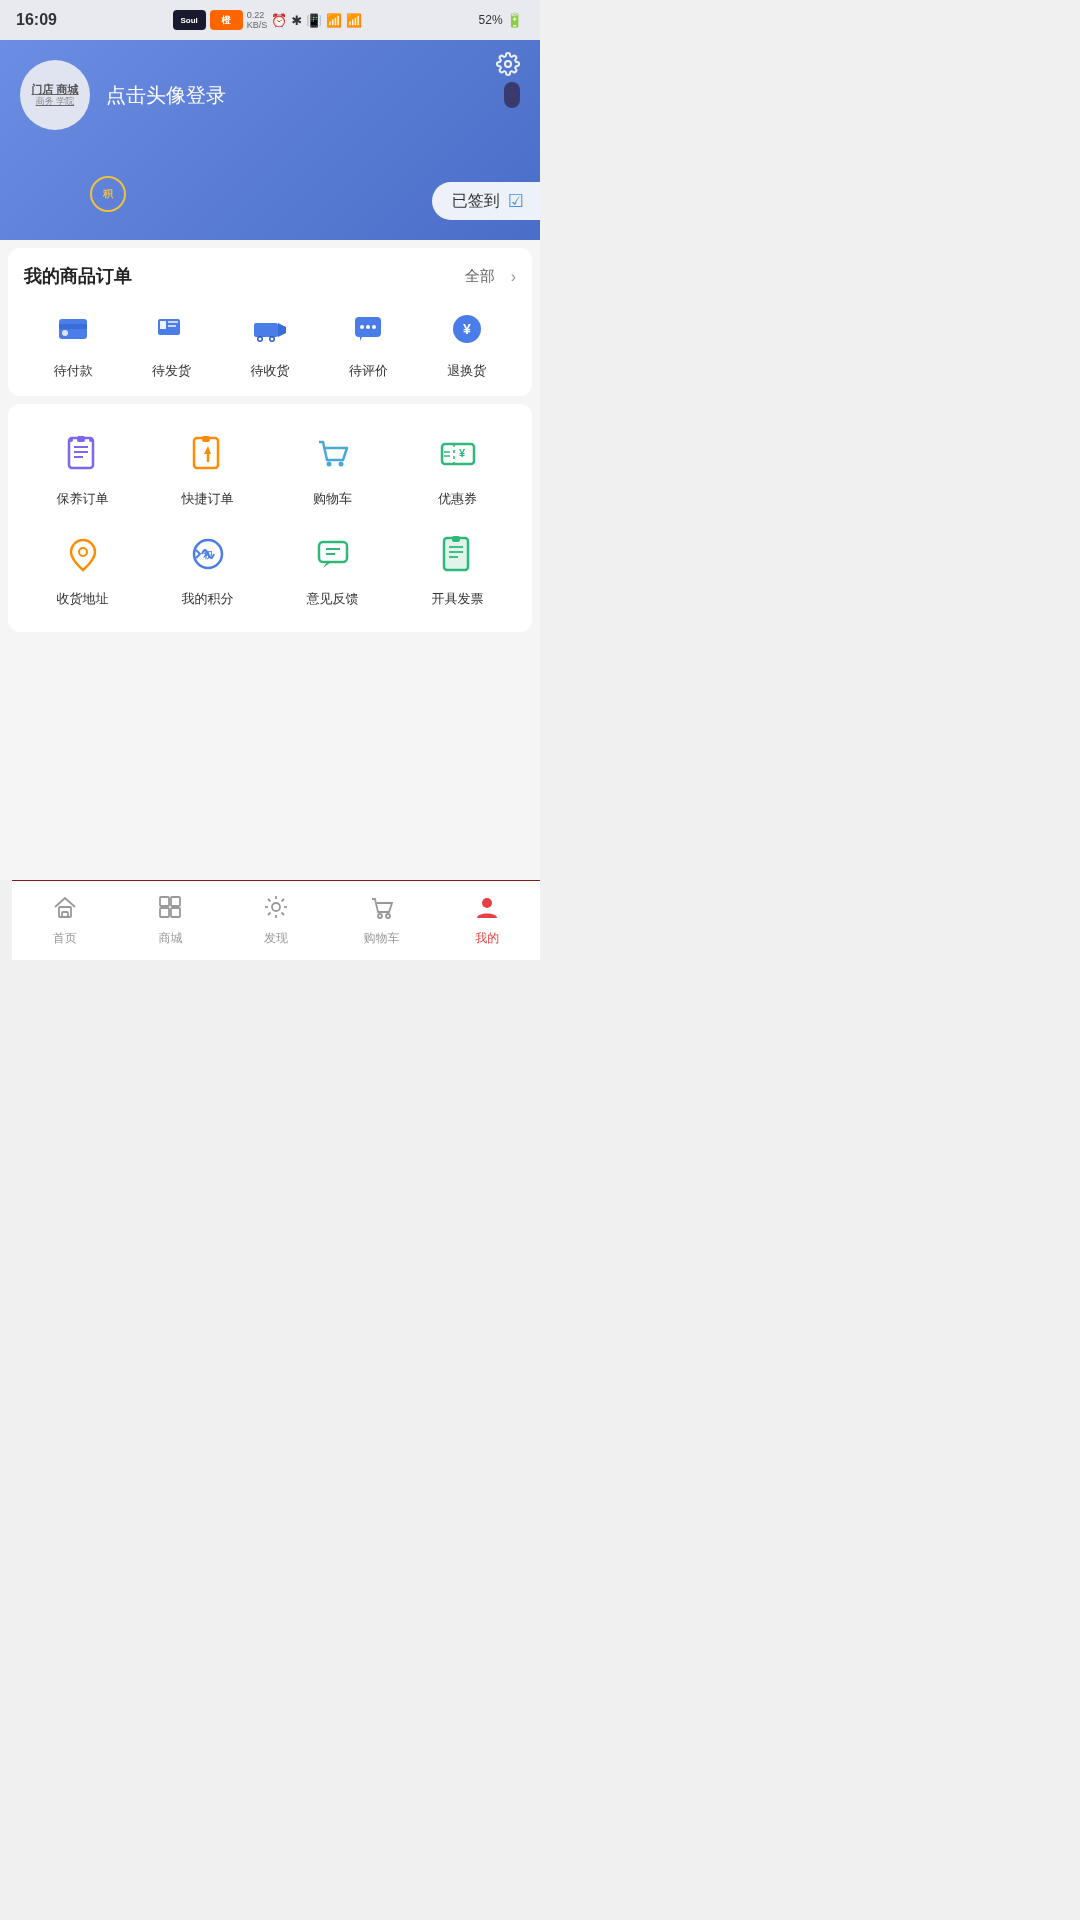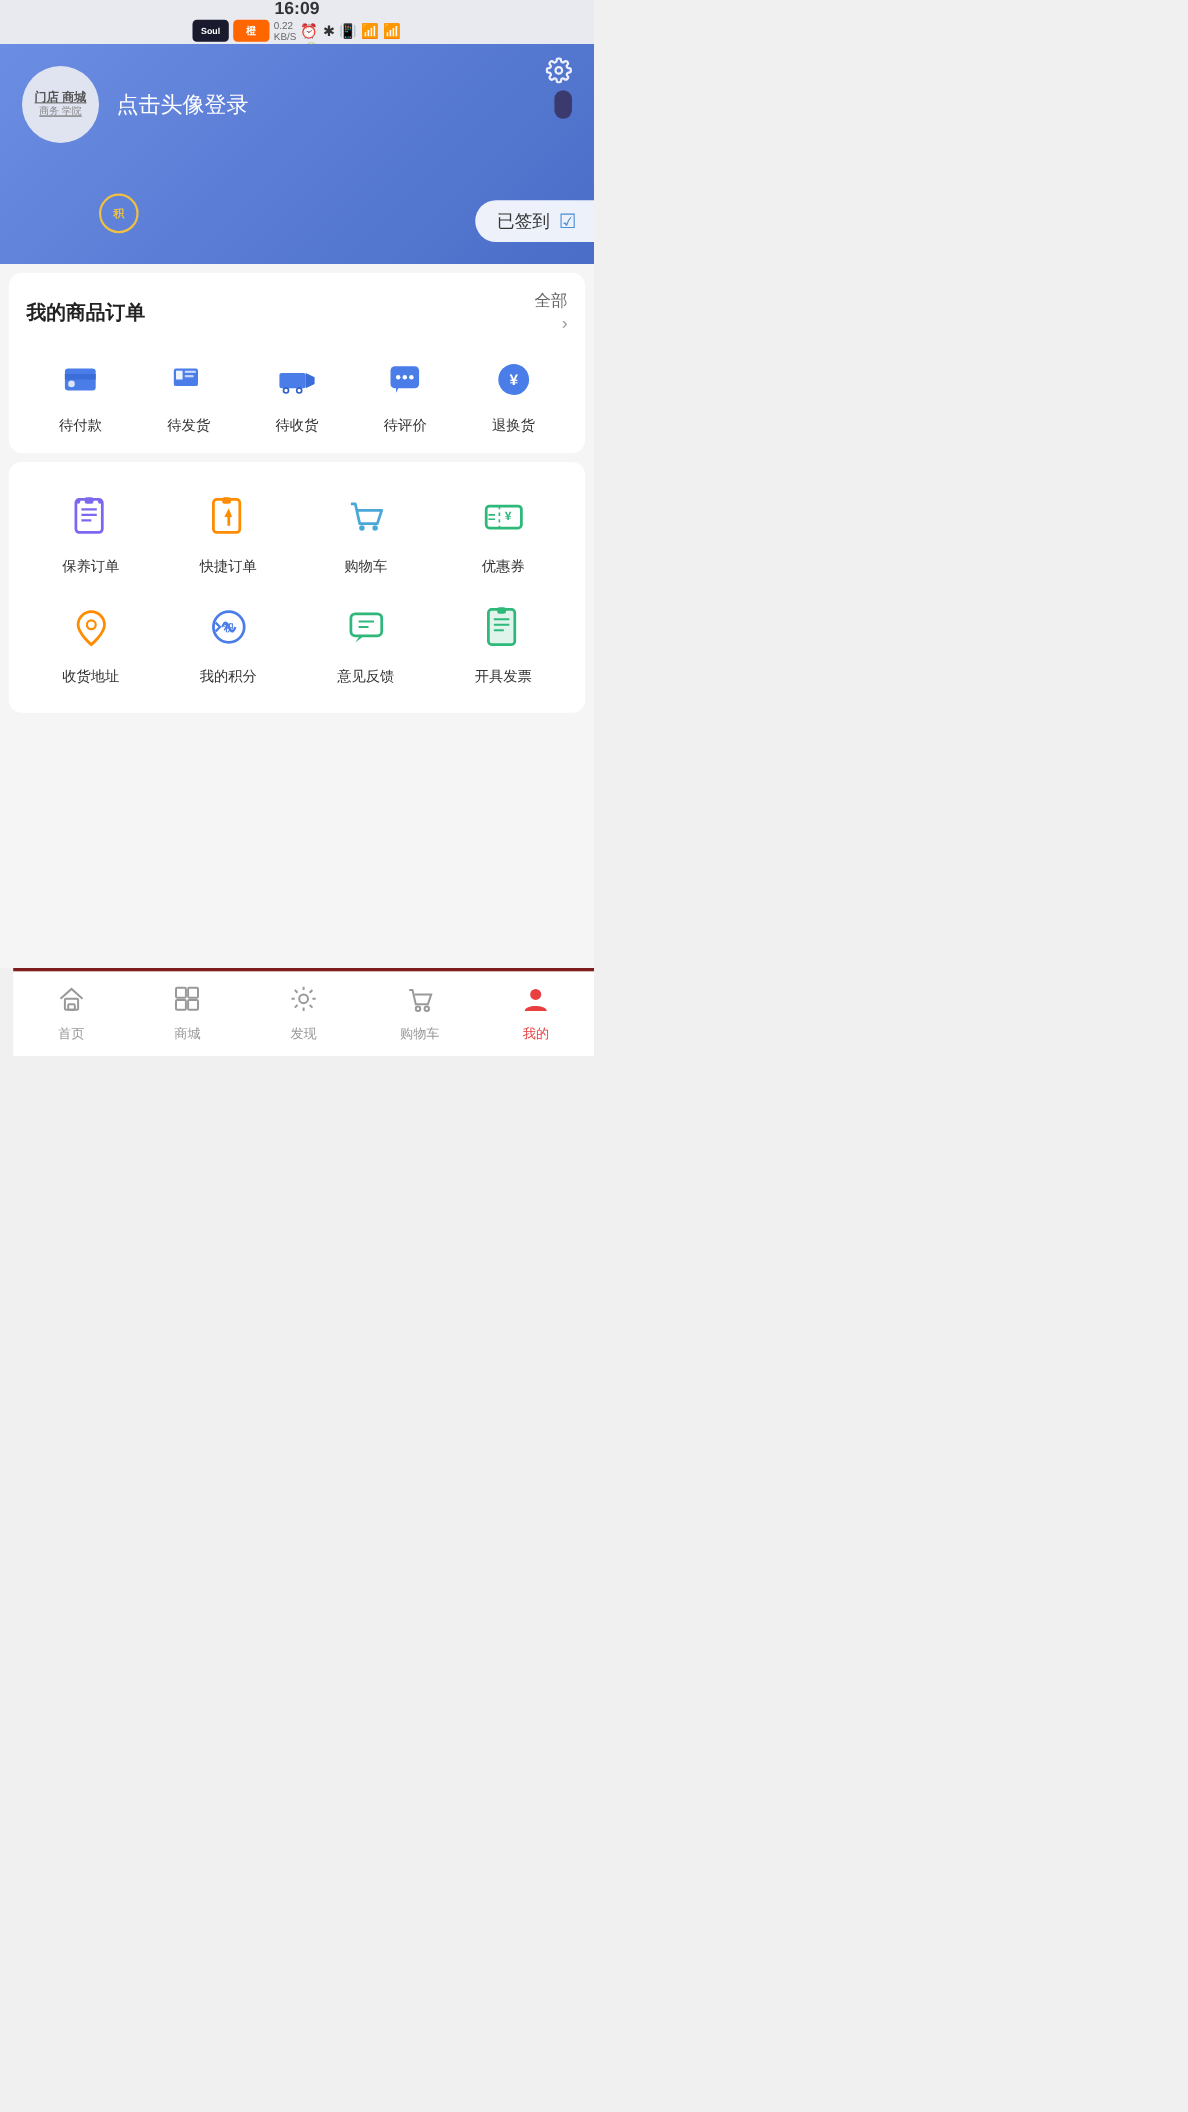--- a/index.html
+++ b/index.html
@@ -16,21 +16,20 @@
     
     .status-bar {
       height: 40px;
       background: #e8eaf0;
       display: flex;
       align-items: center;
       justify-content: space-between;
       padding: 0 16px;
       font-size: 13px;
       color: #333;
-      flex-direction: column;
     }
     .status-left { font-size: 16px; font-weight: 600; }
     .status-center { display: flex; gap: 4px; align-items: center; font-size: 10px; }
     .status-right { display: flex; align-items: center; gap: 4px; font-size: 12px; text-align: right; }
     .app-icon {
       width: 33px; height: 20px; border-radius: 4px;
       display: inline-flex; align-items: center; justify-content: center;
       font-size: 9px; font-weight: bold; color: white;
     }
     .app-icon-soul { background: #1a1a2e; font-size: 8px; }
@@ -89,21 +88,21 @@
 
     
     .section-card {
       background: white; border-radius: 12px; margin: 8px 8px; padding: 16px;
     }
     .section-header {
       display: flex; justify-content: space-between; align-items: center;
       margin-bottom: 16px;
     }
     .section-title { font-size: 18px; font-weight: 600; color: #222; }
-    .section-more { display: flex; align-items: flex-end; gap: 3px; color: #666; font-size: 15px; flex-direction: column; }
+    .section-more { display: flex; align-items: flex-end; gap: 16px; color: #666; font-size: 15px; }
     .chevron { font-size: 16px; color: #999; }
 
     
     .order-icons-row {
       display: flex; justify-content: space-around; align-items: flex-start;
     }
     .icon-item {
       display: flex; flex-direction: column; align-items: center; gap: 8px;
       cursor: pointer; flex: 1;
     }
@@ -127,21 +126,21 @@
       width: 52px; height: 52px;
       display: flex; align-items: center; justify-content: center;
       font-size: 28px;
     }
     .feature-label { font-size: 13px; color: #333; text-align: center; }
 
     
     .bottom-nav {
       position: absolute; bottom: 0; left: 12px; right: 0;
       height: 80px; background: white;
-      border-top: 3px solid #7f1d1d;
+      border-top: 1px solid #7f1d1d;
       display: flex; align-items: center;
     }
     .nav-item {
       flex: 1; display: flex; flex-direction: column; align-items: center;
       gap: 4px; cursor: pointer; padding: 8px 0;
     }
     .nav-icon { font-size: 24px; color: #999; }
     .nav-icon.active { color: #e84040; }
     .nav-label { font-size: 12px; color: #999; }
     .nav-label.active { color: #e84040; }

